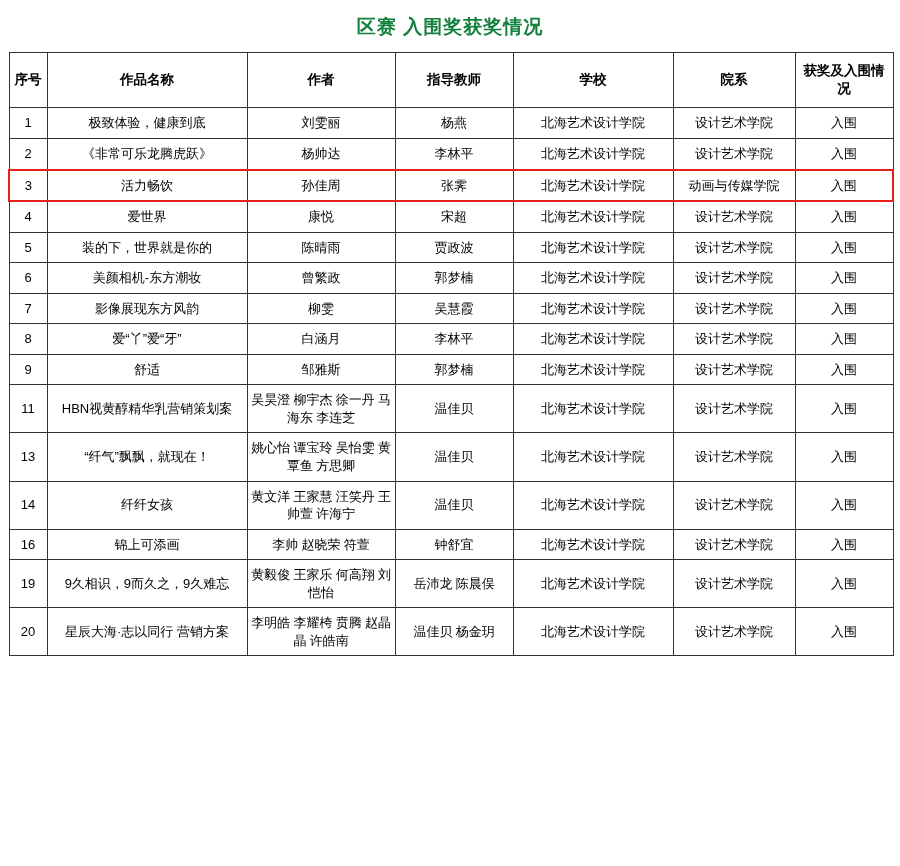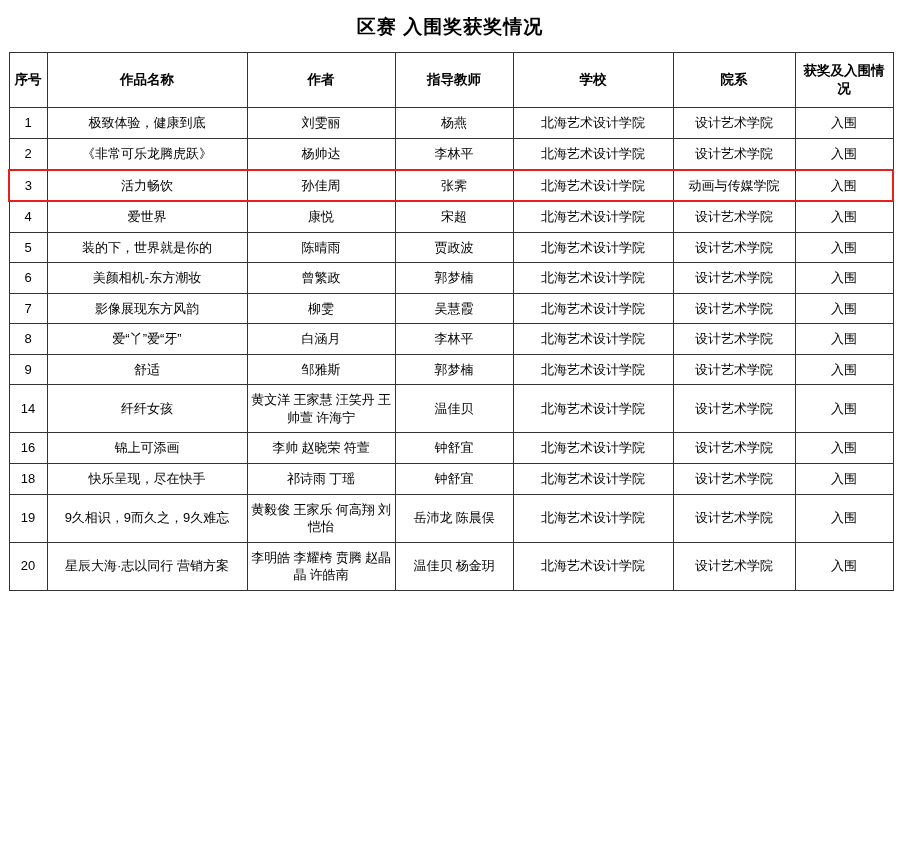--- a/index.html
+++ b/index.html
@@ -20,21 +20,21 @@
     position: relative;
     box-sizing: border-box;
     padding: 0 8px;
   }
   .doc-title {
     text-align: center;
     font-size: 19px;
     font-weight: bold;
     letter-spacing: 1px;
     padding: 14px 0 12px 0;
-    color: #000000;
+    color: #15803d;
   }
   table.award-table {
     border-collapse: collapse;
     width: 884px;
     table-layout: fixed;
     font-size: 13px;
   }
   table.award-table th,
   table.award-table td {
     border: 1px solid #333333;
@@ -177,47 +177,56 @@
         <tr>
           <td>9</td>
           <td>舒适</td>
           <td class="multi">邹雅斯</td>
           <td class="multi">郭梦楠</td>
           <td>北海艺术设计学院</td>
           <td>设计艺术学院</td>
           <td>入围</td>
         </tr>
         <tr>
+          <td>11</td>
+          <td>HBN视黄醇精华乳营销策划案</td>
+          <td class="multi">吴昊澄 柳宇杰 徐一丹 马海东 李连芝</td>
+          <td class="multi">温佳贝</td>
+          <td>北海艺术设计学院</td>
+          <td>设计艺术学院</td>
+          <td>入围</td>
+        </tr>
+        <tr>
+          <td>13</td>
+          <td>“纤气”飘飘，就现在！</td>
+          <td class="multi">姚心怡 谭宝玲 吴怡雯 黄覃鱼 方思卿</td>
+          <td class="multi">温佳贝</td>
+          <td>北海艺术设计学院</td>
+          <td>设计艺术学院</td>
+          <td>入围</td>
+        </tr>
+        <tr>
           <td>14</td>
           <td>纤纤女孩</td>
           <td class="multi">黄文洋 王家慧 汪笑丹 王帅萱 许海宁</td>
           <td class="multi">温佳贝</td>
           <td>北海艺术设计学院</td>
           <td>设计艺术学院</td>
           <td>入围</td>
         </tr>
         <tr>
           <td>16</td>
           <td>锦上可添画</td>
           <td class="multi">李帅 赵晓荣 符萱</td>
           <td class="multi">钟舒宜</td>
           <td>北海艺术设计学院</td>
           <td>设计艺术学院</td>
           <td>入围</td>
         </tr>
         <tr>
-          <td>18</td>
-          <td>快乐呈现，尽在快手</td>
-          <td class="multi">祁诗雨 丁瑶</td>
-          <td class="multi">钟舒宜</td>
-          <td>北海艺术设计学院</td>
-          <td>设计艺术学院</td>
-          <td>入围</td>
-        </tr>
-        <tr>
           <td>19</td>
           <td>9久相识，9而久之，9久难忘</td>
           <td class="multi">黄毅俊 王家乐 何高翔 刘恺怡</td>
           <td class="multi">岳沛龙 陈晨俣</td>
           <td>北海艺术设计学院</td>
           <td>设计艺术学院</td>
           <td>入围</td>
         </tr>
         <tr>
           <td>20</td>

